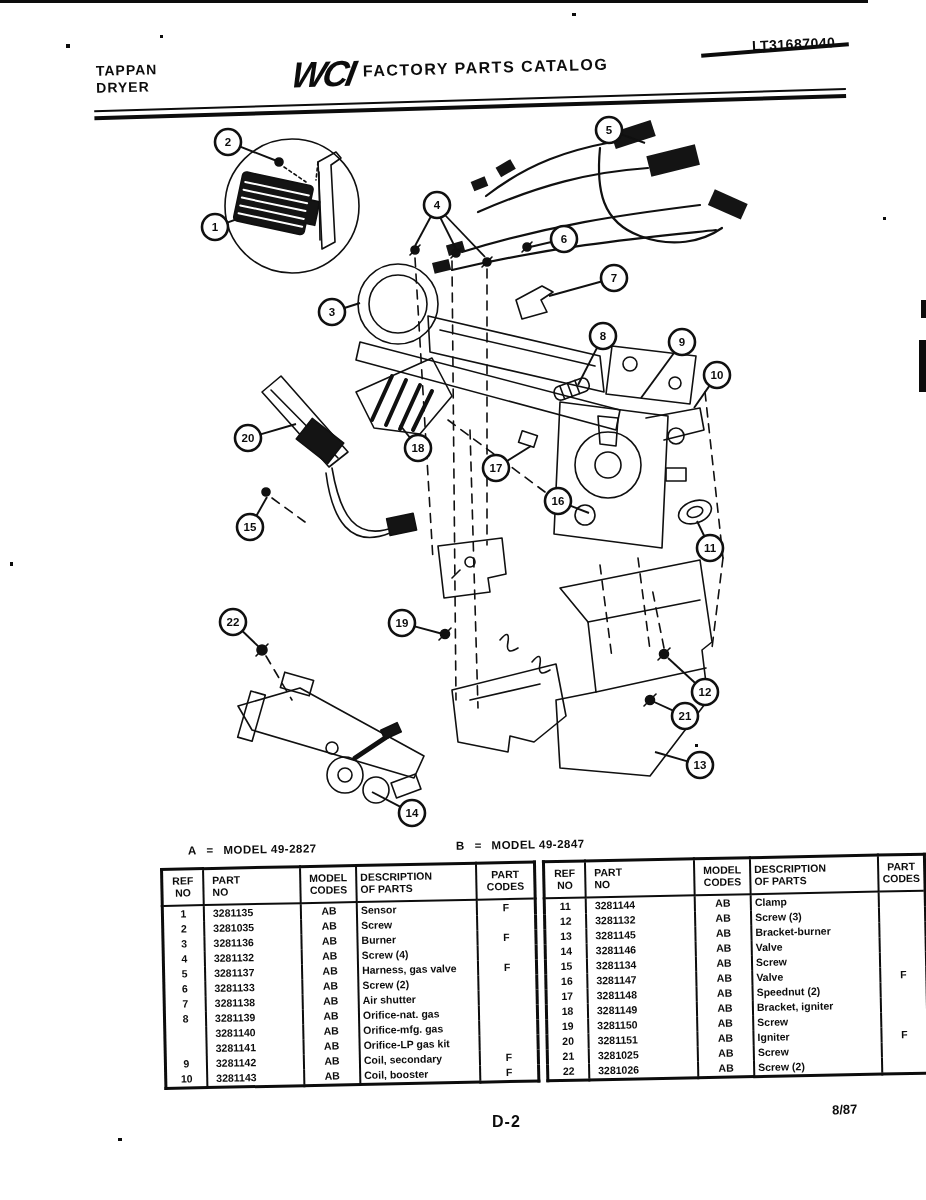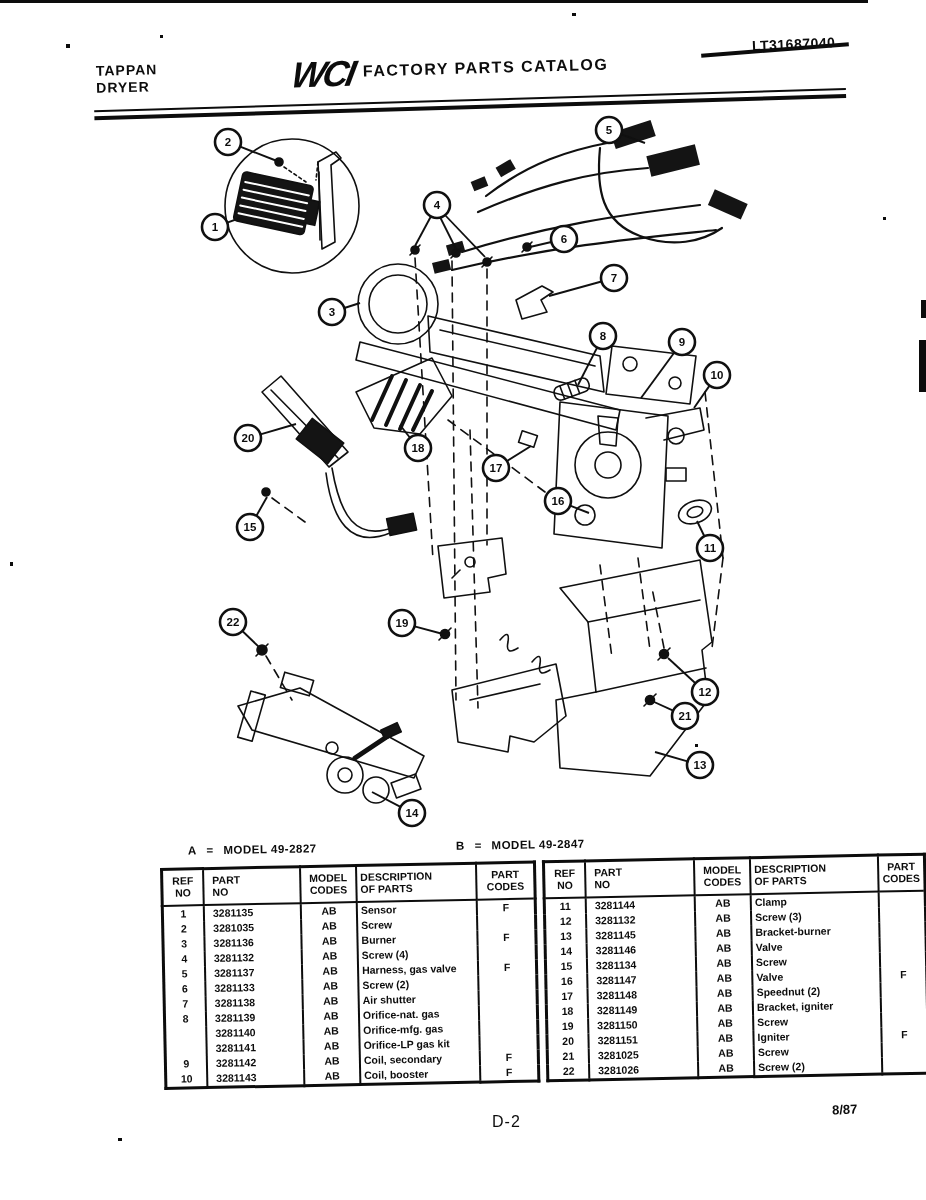--- a/index.html
+++ b/index.html
@@ -30,21 +30,21 @@
   th:last-child,td:last-child{border-right:none;}
   .c0{width:33px;text-align:center;}
   .c1{width:84px;padding-left:8px;}
   .c2{width:48px;text-align:center;}
   .c3{width:112px;}
   .c4{width:50px;text-align:center;}
   table.right .c1{width:96px;}
   table.right .c3{width:120px;}
   table.right .c4{width:38px;}
   
-  .pageno{left:492px;top:1113px;font-size:16px;font-weight:400;letter-spacing:1px;}
+  .pageno{left:492px;top:1113px;font-size:16px;font-weight:700;letter-spacing:1px;}
   .revdate{left:832px;top:1102px;font-size:13px;font-weight:900;transform:rotate(-2deg);}
   svg.art{left:0;top:0;}
 </style>
 </head>
 <body>
 
 <div class="page">
 
   <svg class="art abs" width="926" height="1200" viewBox="0 0 926 1200">
     <g stroke="#101010" fill="none" stroke-width="1.6" stroke-linejoin="round" stroke-linecap="round">

